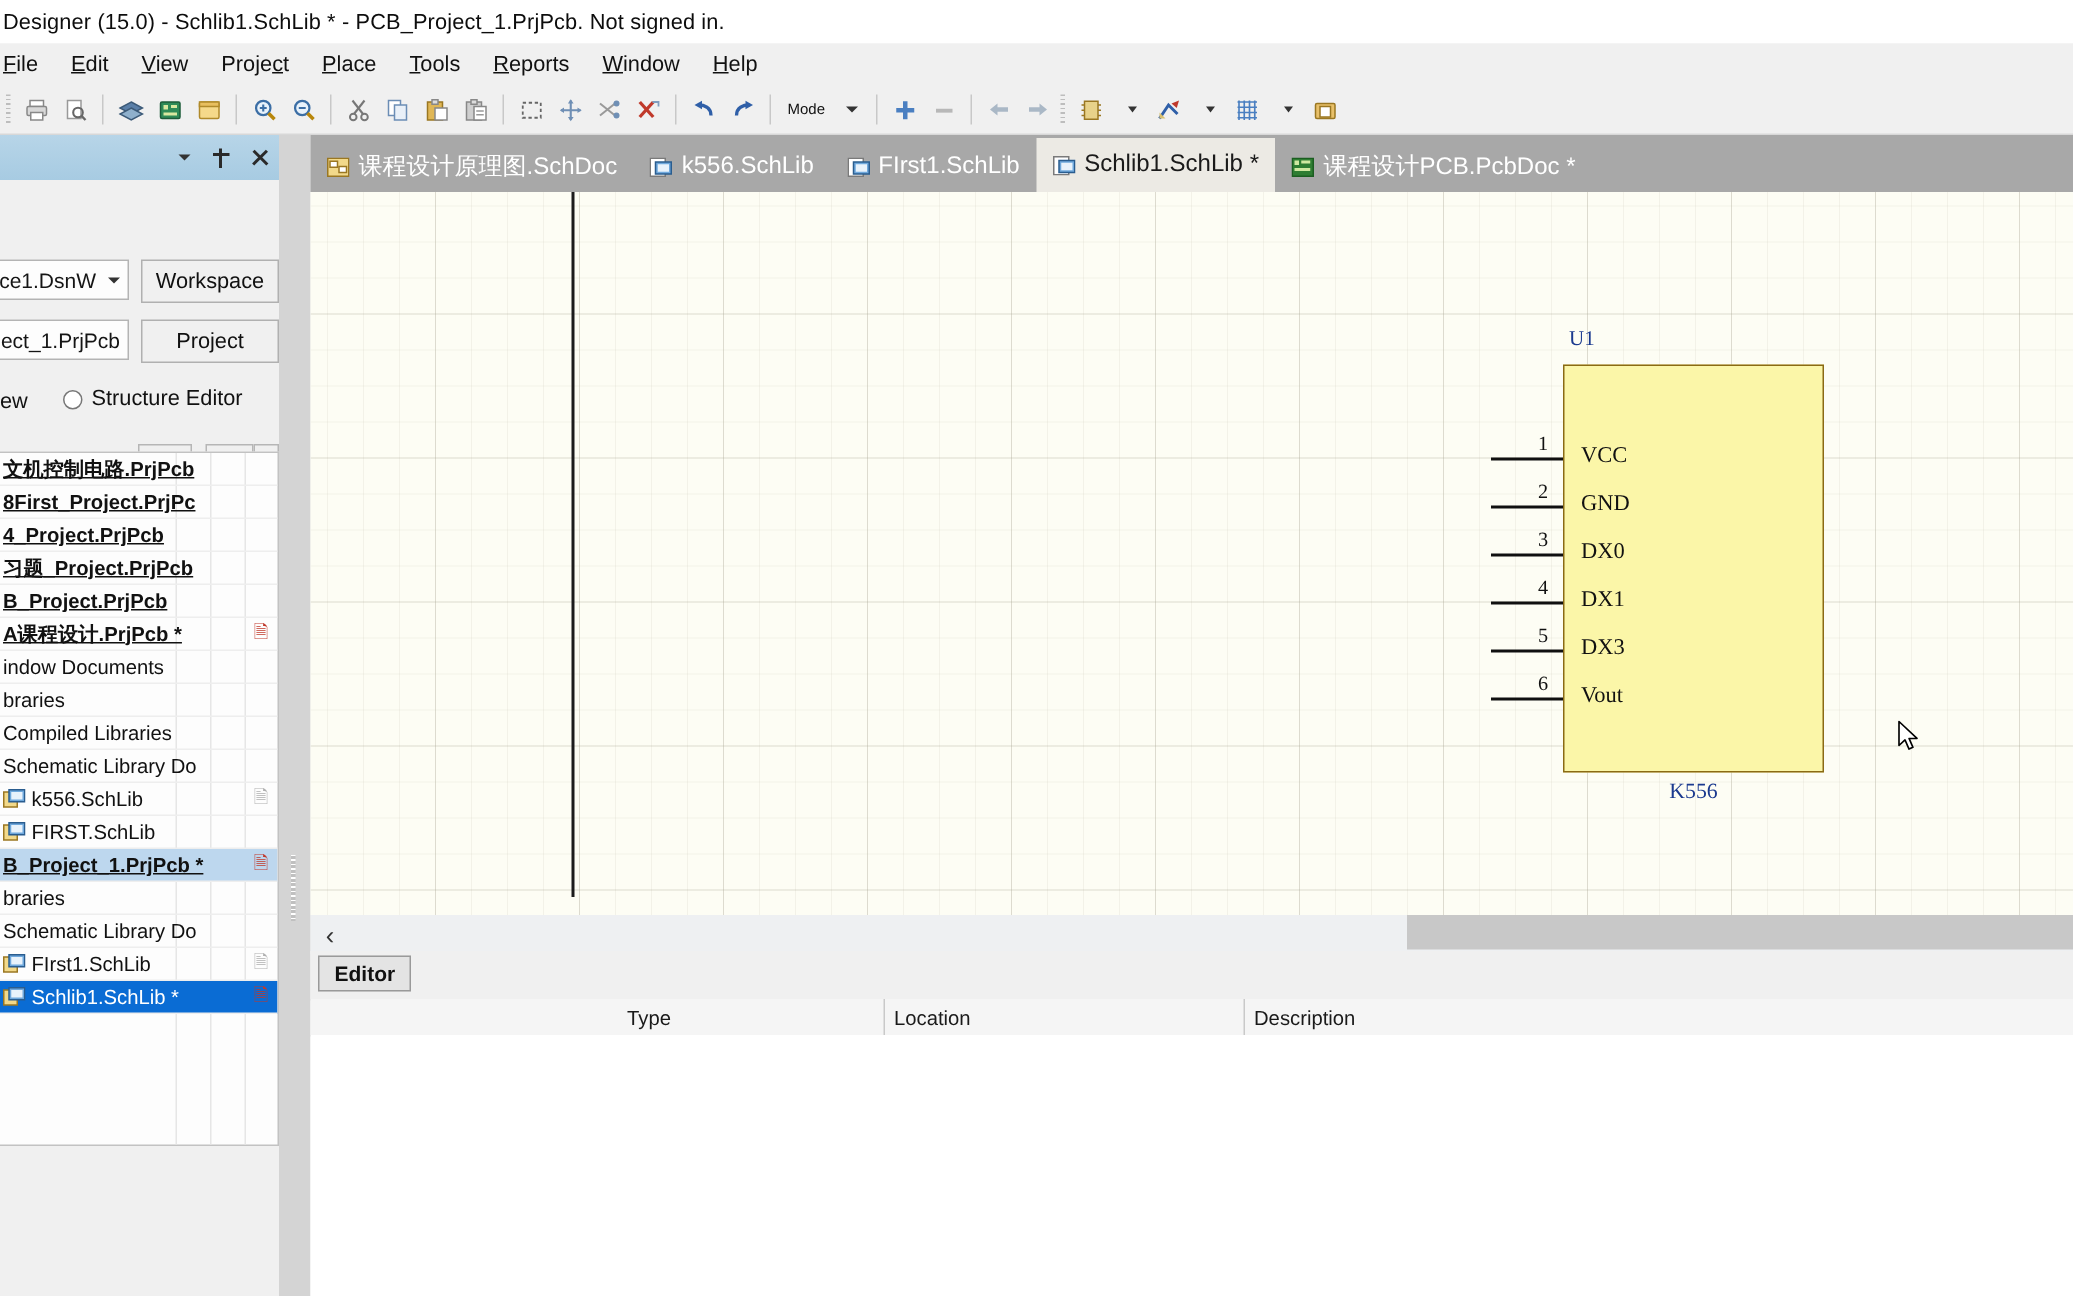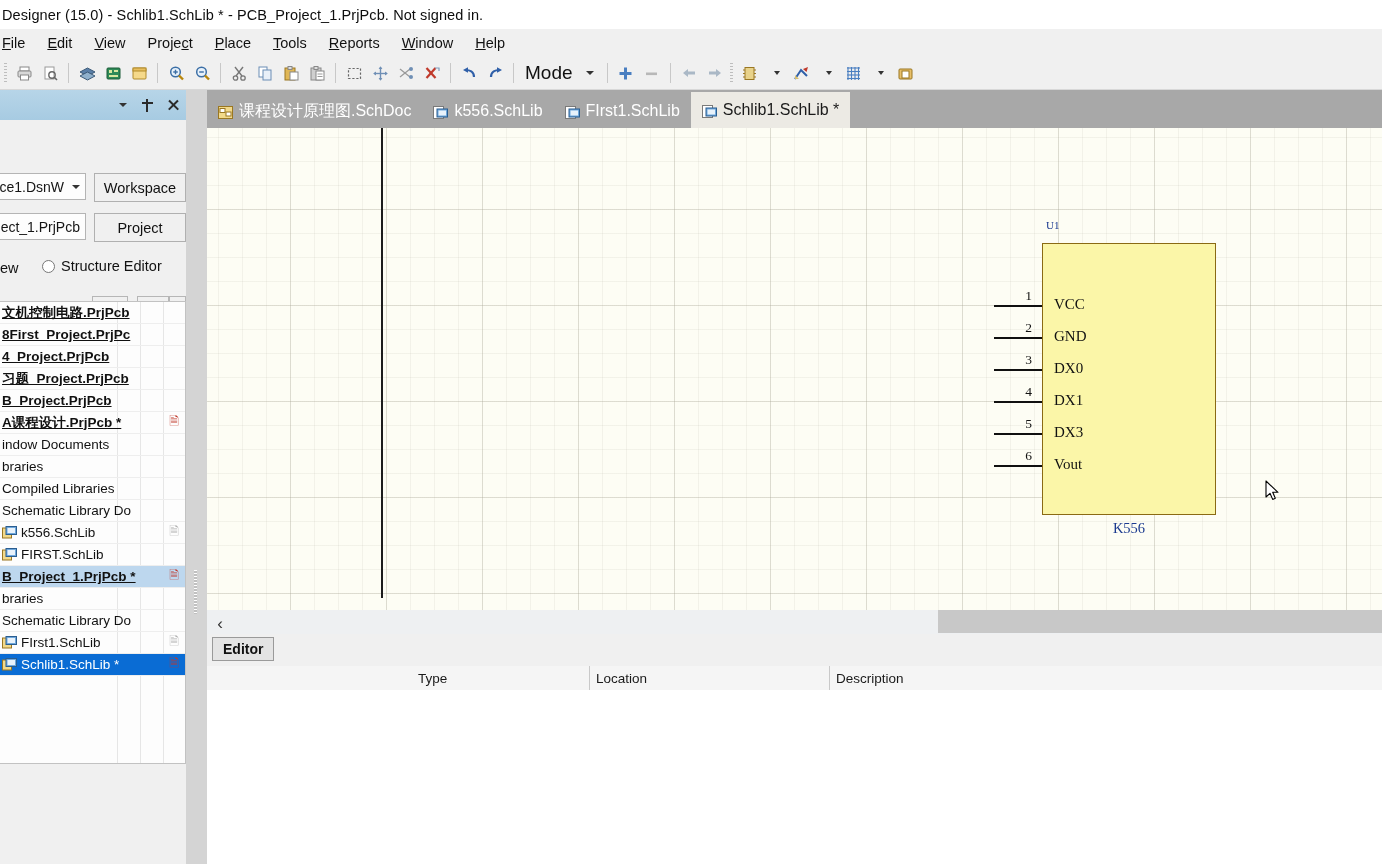--- a/index.html
+++ b/index.html
@@ -35,21 +35,21 @@
     background:#f0f0f0;border-bottom:1px solid #d8d8d8;
     display:flex;align-items:center;padding-left:2px;box-sizing:border-box;
   }
   .tb-btn{
     width:24px;height:24px;margin:0 1px;display:flex;align-items:center;justify-content:center;
     border:1px solid transparent;border-radius:2px;box-sizing:border-box;
   }
   .tb-sep{width:1px;height:20px;background:#c8c8c8;margin:0 5px;}
   .tb-grip{width:3px;height:20px;margin:0 4px 0 2px;
     background:repeating-linear-gradient(to bottom,#bdbdbd 0 1px,transparent 1px 3px);}
-  .tb-mode{font-size:19px;color:#111;padding:0 3px 0 6px;}
+  .tb-mode{font-size:10px;color:#111;padding:0 3px 0 6px;}
   .caret{
     width:0;height:0;border-left:4px solid transparent;border-right:4px solid transparent;
     border-top:4px solid #333;margin-left:3px;
   }
   .caret.sm{border-left-width:3.5px;border-right-width:3.5px;border-top-width:4px;}
 
   
   .tabbar{
     position:absolute;left:207px;top:90px;width:1175px;height:38px;
     background:#a8a8a8;display:flex;align-items:flex-end;
@@ -159,21 +159,21 @@
   .vline{position:absolute;left:174px;top:0;width:1.6px;height:470px;background:#1c1c1c;}
 
   
   .comp{position:absolute;left:835px;top:115px;}
   .comp-body{
     position:absolute;left:0;top:0;width:174px;height:272px;
     background:#fbf6a8;border:1.5px solid #8a6a14;box-sizing:border-box;
   }
   .comp-des{
     position:absolute;left:4px;top:-24px;font-family:"Liberation Serif",serif;
-    font-size:11px;color:#1b3a8f;
+    font-size:14px;color:#1b3a8f;
   }
   .comp-cmt{
     position:absolute;left:0;top:277px;width:174px;text-align:center;
     font-family:"Liberation Serif",serif;font-size:14.5px;color:#1b3a8f;
   }
   .pin{position:absolute;left:-48px;width:222px;height:1px;}
   .pin .wire{position:absolute;left:0;top:0;width:48px;height:2.4px;background:#101010;}
   .pin .pnum{
     position:absolute;right:184px;top:-17px;font-family:"Liberation Serif",serif;
     font-size:13.5px;color:#111;white-space:nowrap;
@@ -655,20 +655,29 @@
           <span>FIrst1.SchLib</span>
         </div>
         <div class="tab active">
           <span class="tico"><svg width="15" height="13" viewBox="0 0 15 13">
               <rect x="0.5" y="0.5" width="10" height="12" fill="#ffffff" stroke="#7a7a7a"></rect>
               <rect x="4" y="3" width="10.5" height="8" fill="#6fa8dc" stroke="#2a5d8f"></rect>
               <rect x="5.5" y="4.5" width="7.5" height="5" fill="#e8f2fb"></rect>
             </svg></span>
           <span>Schlib1.SchLib *</span>
         </div>
+        <div class="tab">
+          <span class="tico"><svg width="15" height="13" viewBox="0 0 15 13">
+              <rect x="0.5" y="0.5" width="14" height="12" fill="#2e7d32" stroke="#1b5e20"></rect>
+              <rect x="2" y="2" width="3" height="3" fill="#cfe8a0"></rect>
+              <rect x="6.5" y="2" width="6" height="2" fill="#cfe8a0"></rect>
+              <rect x="2" y="7" width="10.5" height="2" fill="#cfe8a0"></rect>
+            </svg></span>
+          <span>课程设计PCB.PcbDoc *</span>
+        </div>
       </div>
   </div>
 
   <div class="canvas">
     <div class="grid"></div>
     <div class="vline"></div>
 
     <div class="comp">
       <div class="comp-des">U1</div>
       <div class="comp-body"></div>

